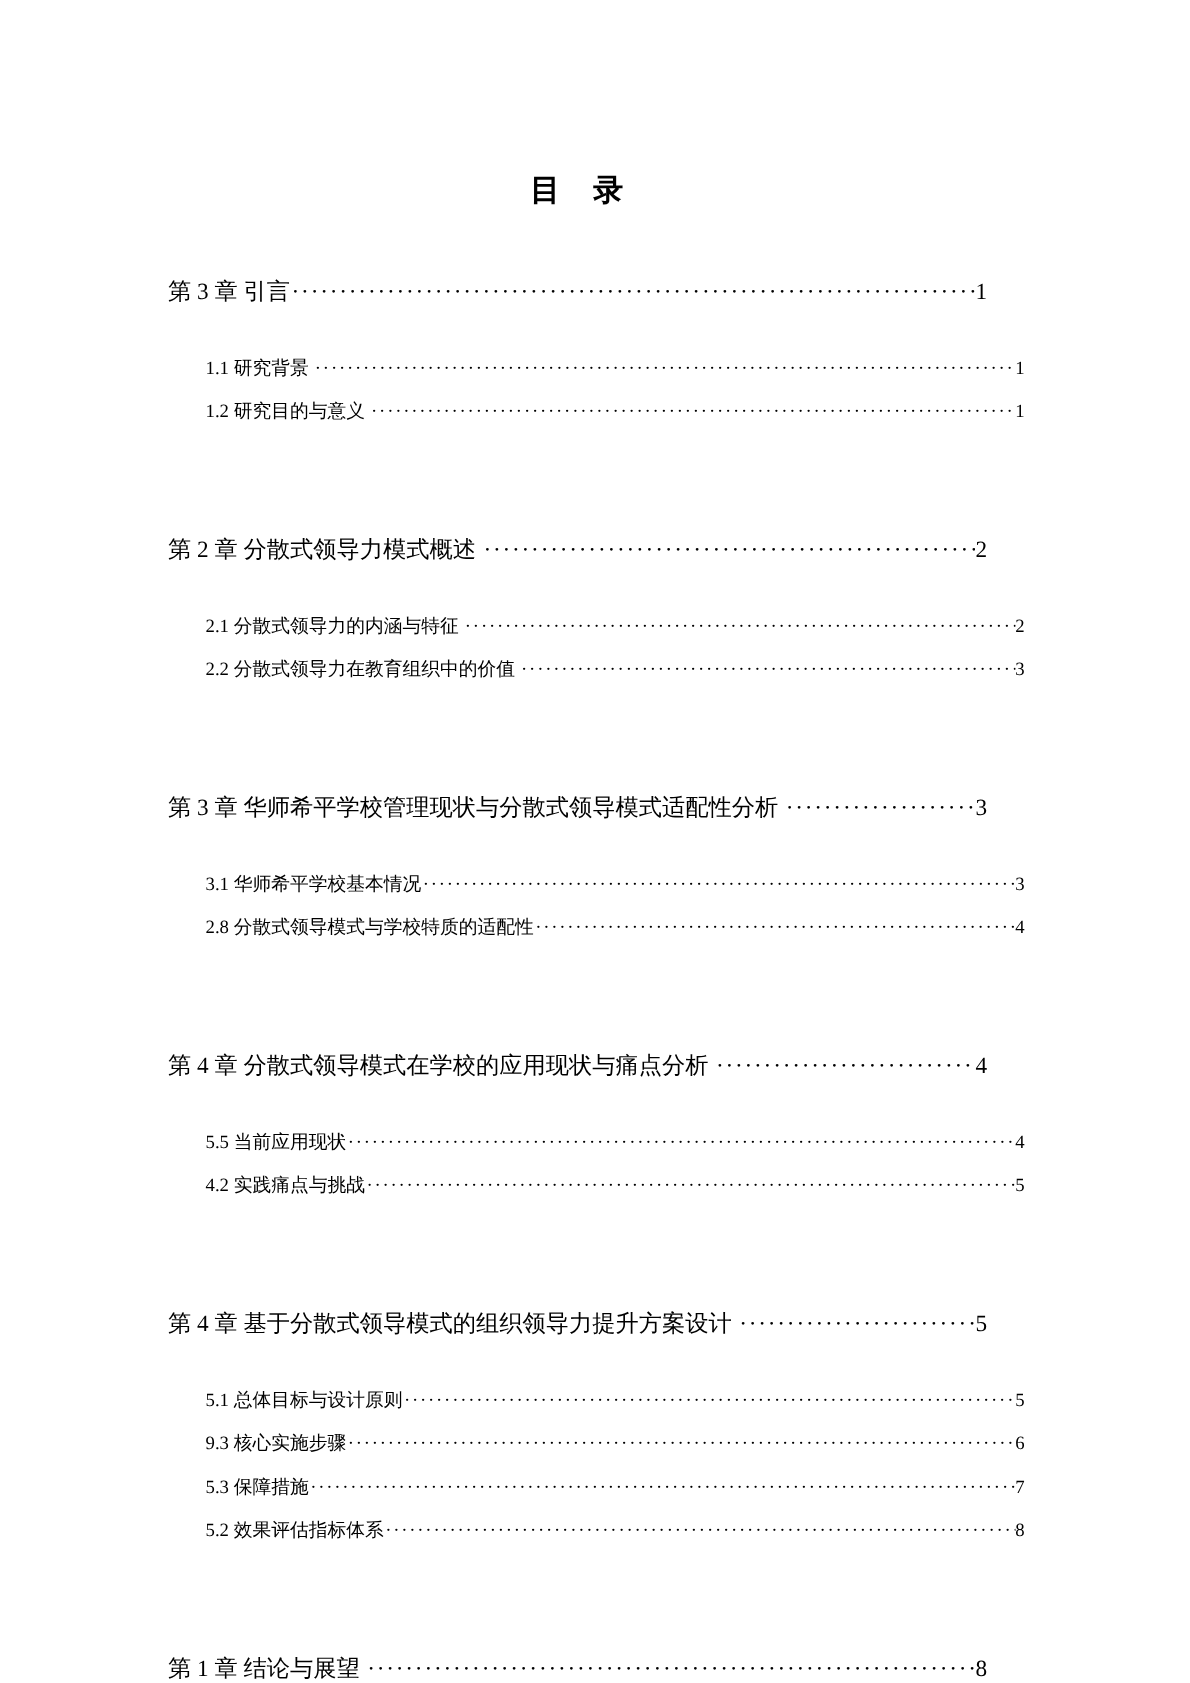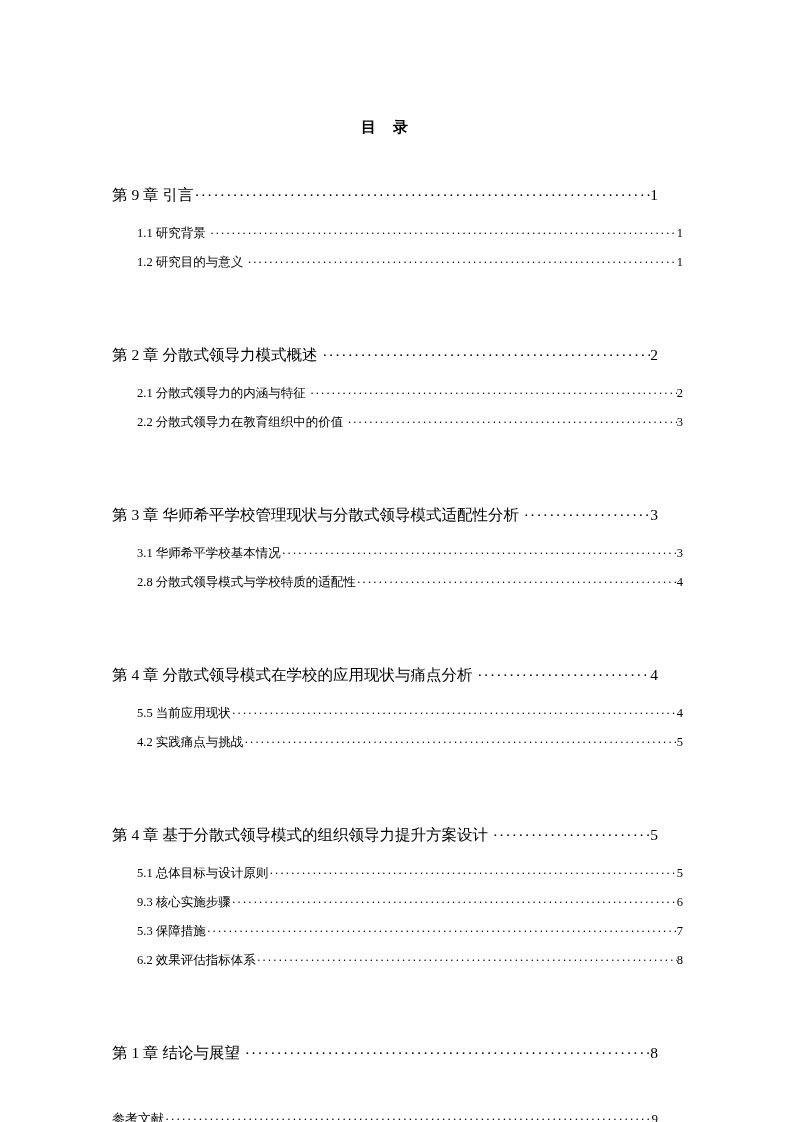--- a/index.html
+++ b/index.html
@@ -20,21 +20,21 @@
     position: absolute;
     left: 112px;
     top: 0;
     width: 546px;
   }
   .toc-title {
     margin: 112px 0 0 0;
     height: 30px;
     line-height: 30px;
     text-align: center;
-    font-size: 15px;
+    font-size: 20px;
     font-weight: bold;
     letter-spacing: 1px;
   }
   .toc-list {
     width: 100%;
   }
   .row {
     display: flex;
     align-items: baseline;
     width: 100%;
@@ -55,42 +55,42 @@
   }
   .chapter-row {
     font-size: 15.5px;
     line-height: 22px;
     margin-top: 67px;
   }
   .toc-list > .chapter-row:first-child {
     margin-top: 42px;
   }
   .sub-rows {
-    margin-top: 13px;
+    margin-top: 25px;
   }
   .sub-row {
     font-size: 12.5px;
     line-height: 29px;
     padding-left: 25px;
   }
   .extra-row {
     font-size: 13px;
     line-height: 22px;
     margin-top: 44px;
   }
 </style>
 </head>
 <body>
 
 <div class="page">
   <div class="content">
     <h1 class="toc-title">目　录</h1>
     <div class="toc-list">
         <div class="row chapter-row">
-    <span class="label">第 9 章 引言</span>
+    <span class="label">第 3 章 引言</span>
     <span class="leader">········································································································································································································</span>
     <span class="pagenum">1</span>
   </div>
         <div class="sub-rows">
           <div class="row sub-row">
     <span class="label">1.1 研究背景 </span>
     <span class="leader">········································································································································································································</span>
     <span class="pagenum">1</span>
   </div>
           <div class="row sub-row">
@@ -165,21 +165,21 @@
     <span class="label">9.3 核心实施步骤</span>
     <span class="leader">········································································································································································································</span>
     <span class="pagenum">6</span>
   </div>
           <div class="row sub-row">
     <span class="label">5.3 保障措施</span>
     <span class="leader">········································································································································································································</span>
     <span class="pagenum">7</span>
   </div>
           <div class="row sub-row">
-    <span class="label">6.2 效果评估指标体系</span>
+    <span class="label">5.2 效果评估指标体系</span>
     <span class="leader">········································································································································································································</span>
     <span class="pagenum">8</span>
   </div>
         </div>
         <div class="row chapter-row">
     <span class="label">第 1 章 结论与展望 </span>
     <span class="leader">········································································································································································································</span>
     <span class="pagenum">8</span>
   </div>
         <div class="row extra-row">

